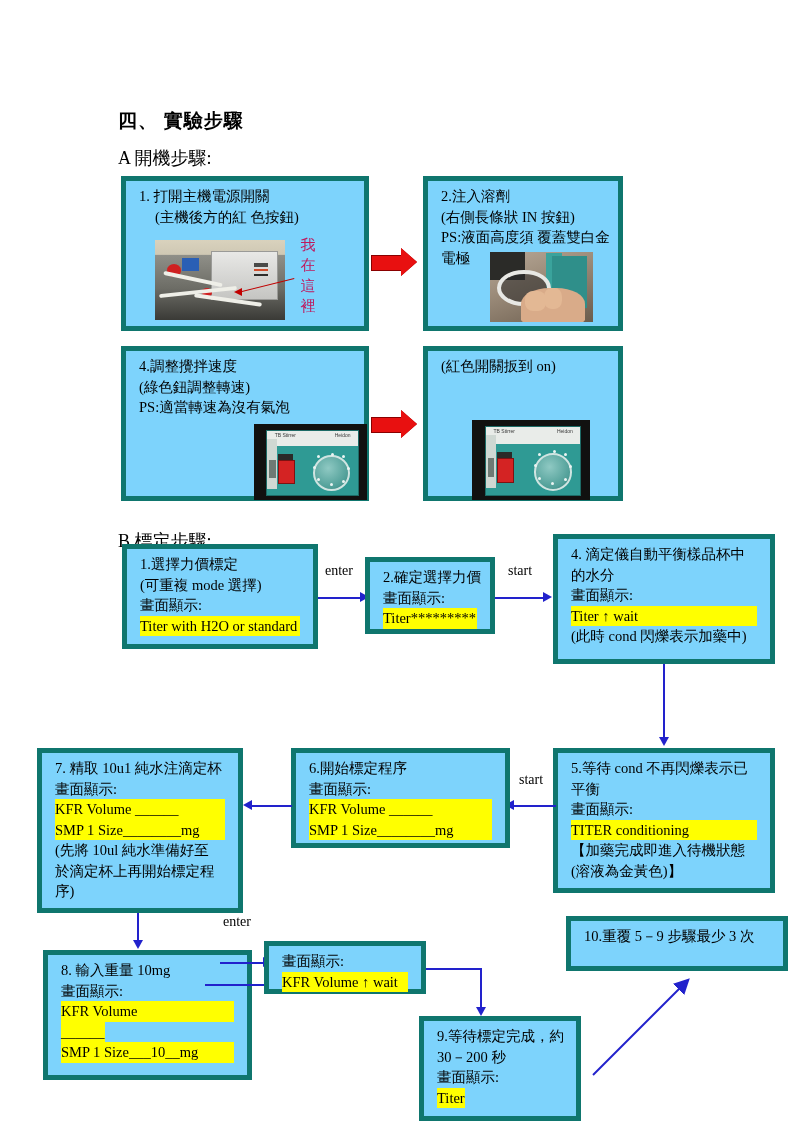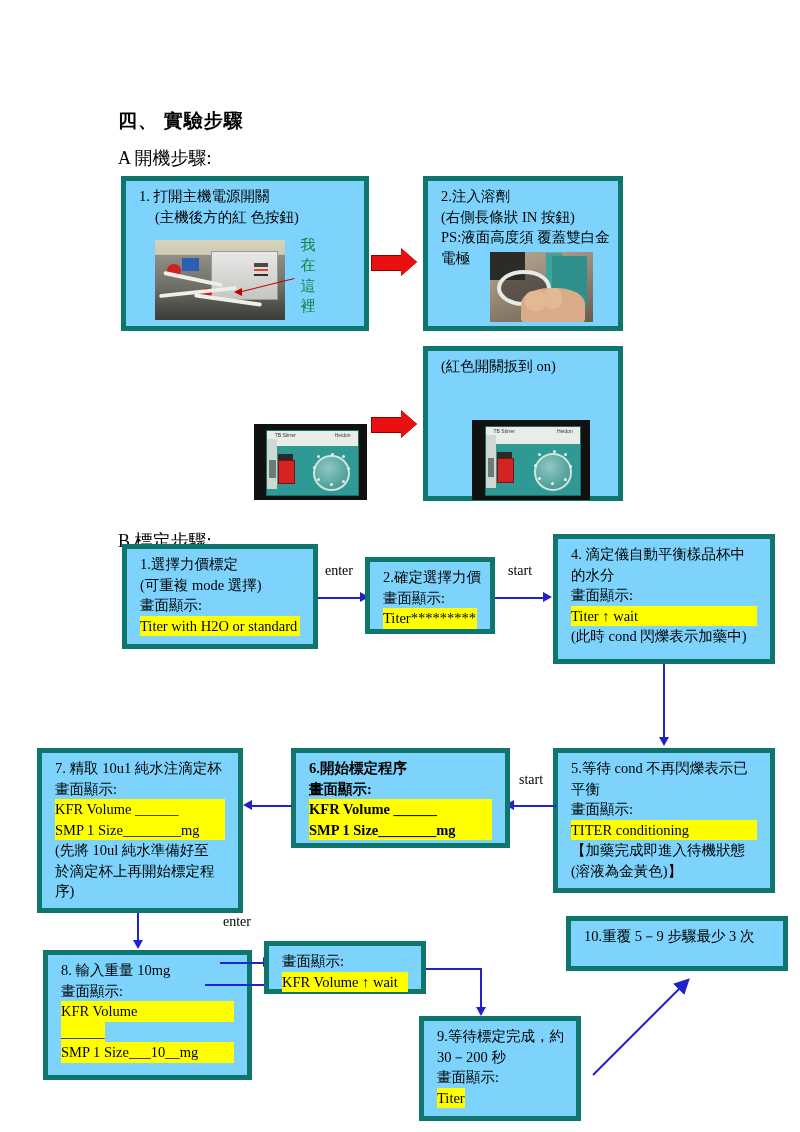--- a/index.html
+++ b/index.html
@@ -43,21 +43,21 @@
     font-size: 14.5px;
     line-height: 1.42;
   }
   .box .ln { white-space: nowrap; }
 
   .hl {
     background: #ffff00;
   }
 
   .red-txt {
-    color: #15803d;
+    color: #be185d;
     font-size: 15px;
     line-height: 1.35;
     text-align: center;
   }
 
   
   .photo { position: absolute; overflow: hidden; background: #5a5a52; }
 
   
   .ph1 { background: linear-gradient(180deg,#d9d2bd 0%,#cfc8b4 18%,#8f8f88 19%,#6d6d66 60%,#3a3a36 100%); }
@@ -190,20 +190,25 @@
   <div class="photo ph2" style="left:490px; top:252px; width:103px; height:70px;">
     <div class="dark"></div>
     <div class="teal2"></div>
     <div class="teal"></div>
     <div class="beaker"></div>
     <div class="hand"></div>
     <div class="finger f1"></div>
     <div class="finger f2"></div>
   </div>
 
+  <div class="abs box" style="left:121px; top:346px; width:248px; height:155px;">
+    <div class="ln">4.調整攪拌速度</div>
+    <div class="ln">(綠色鈕調整轉速)</div>
+    <div class="ln">PS:適當轉速為沒有氣泡</div>
+  </div>
   <div class="photo phS" style="left:254px; top:424px; width:113px; height:76px;">
     <div class="body">
       <div class="top">
           <span class="lbl l">TB Stirrer</span>
           <span class="lbl r">Heidon</span>
         </div>
       <div class="side"></div>
         <div class="sidetx"></div>
       <div class="swtop"></div>
         <div class="sw"></div>
@@ -287,21 +292,21 @@
     <div class="ln">畫面顯示:</div>
     <div class="ln hl">TITER conditioning</div>
     <div class="ln">【加藥完成即進入待機狀態</div>
     <div class="ln">(溶液為金黃色)】</div>
   </div>
 
   <div class="conn-label" style="left:519px; top:772px;">start</div>
   <div class="ln-h" style="left:512px; top:805px; width:44px;"></div>
   <div class="ar ar-l" style="left:505px; top:800px;"></div>
 
-  <div class="abs box" style="left:291px; top:748px; width:219px; height:100px;font-weight:bold;">
+  <div class="abs box" style="left:291px; top:748px; width:219px; height:100px;">
     <div class="ln">6.開始標定程序</div>
     <div class="ln">畫面顯示:</div>
     <div class="ln hl">KFR Volume  ______</div>
     <div class="ln hl">SMP 1 Size________mg</div>
   </div>
 
   <div class="ln-h" style="left:250px; top:805px; width:42px;"></div>
   <div class="ar ar-l" style="left:243px; top:800px;"></div>
 
   <div class="abs box" style="left:37px; top:748px; width:206px; height:165px;">

